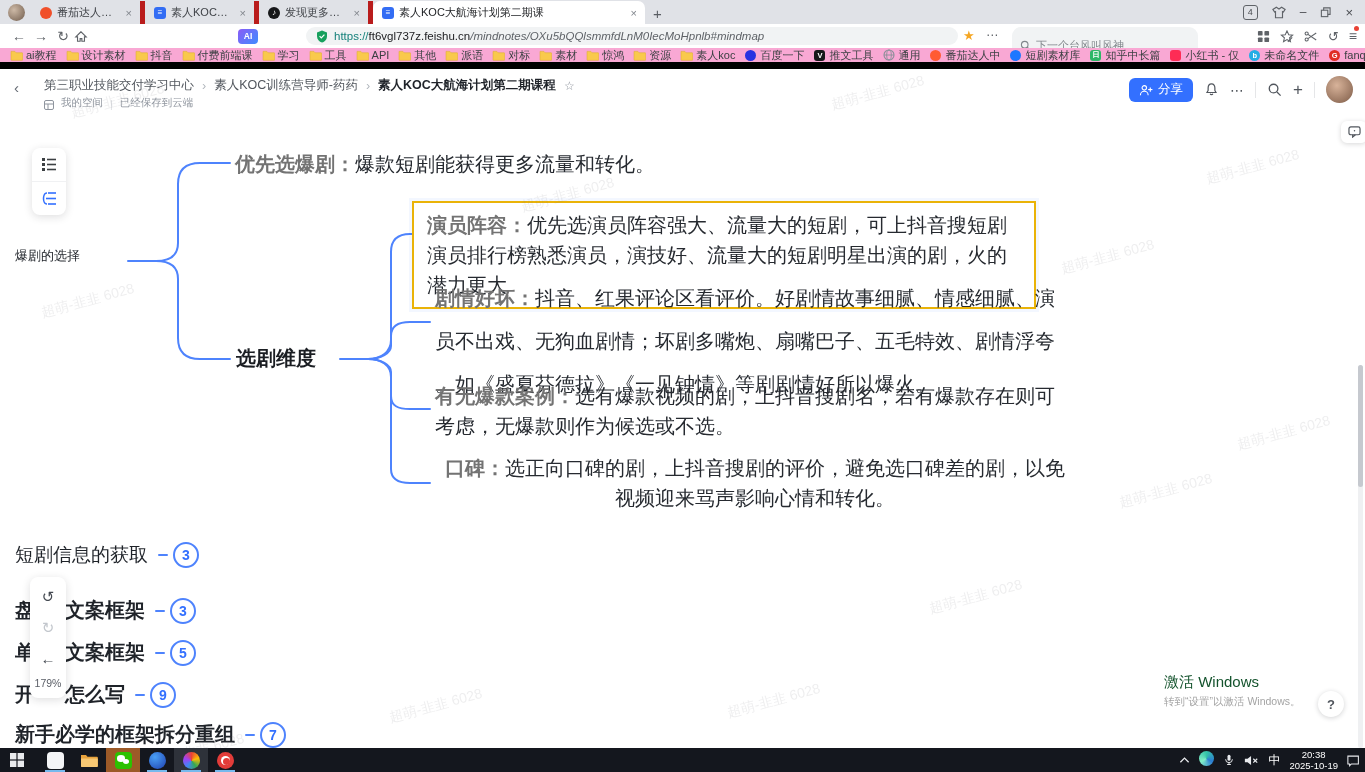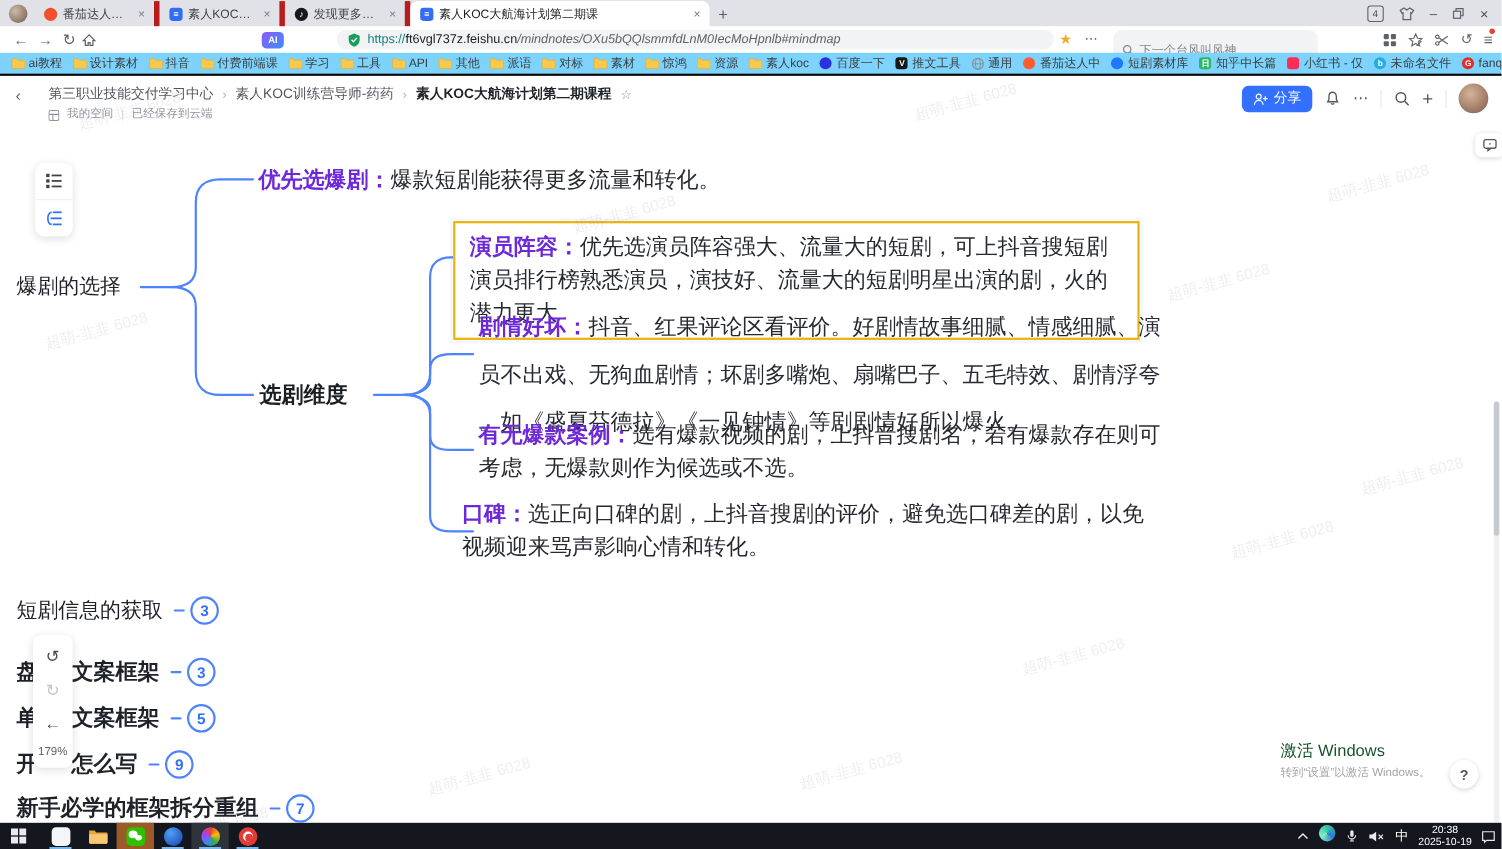--- a/index.html
+++ b/index.html
@@ -34,21 +34,21 @@
      color:#fff;font-size:8.5px;font-weight:bold;display:flex;align-items:center;justify-content:center;margin-left:142px;}
   .addr{position:absolute;left:306px;top:3px;width:652px;height:18px;background:#f1f3f4;border-radius:9px;
      display:flex;align-items:center;padding-left:10px;box-sizing:border-box;font-size:11.5px;}
   .addr .scheme{color:#15817b;} .addr .host{color:#202124;} .addr .path{color:#5f6368;font-style:italic;}
   .srch{position:absolute;left:1012px;top:3px;width:186px;height:36px;background:#f1f3f4;border-radius:9px;
      display:flex;align-items:center;gap:5px;padding-left:8px;box-sizing:border-box;font-size:11px;color:#80868b;}
   .tbright{position:absolute;right:8px;top:0;height:24px;display:flex;align-items:center;gap:10px;}
   .reddot{position:absolute;width:5px;height:5px;border-radius:50%;background:#e94235;right:-2px;top:-2px;}
 
   
-  .bmbar{position:absolute;left:0;top:48px;width:1365px;height:21px;background:#7dd3fc;border-bottom:2px solid #000000;
+  .bmbar{position:absolute;left:0;top:48px;width:1365px;height:21px;background:#f9a8d4;border-bottom:7px solid #000000;
      display:flex;align-items:center;padding-left:8px;box-sizing:border-box;overflow:hidden;white-space:nowrap;}
   .bm{display:inline-flex;align-items:center;gap:3px;margin-right:5px;font-size:11px;color:#3c4043;flex:0 0 auto;padding:1px 2px;}
   .bmi{display:inline-flex;width:13px;height:13px;align-items:center;justify-content:center;}
   .bmi .sq{width:11px;height:11px;border-radius:3px;display:inline-flex;align-items:center;justify-content:center;color:#fff;font-size:7.5px;font-weight:bold;}
   .bmi .ci{width:11px;height:11px;border-radius:50%;display:inline-flex;align-items:center;justify-content:center;color:#fff;font-size:7.5px;font-weight:bold;}
 
   
   .fheader{position:absolute;left:0;top:69px;width:1365px;height:43px;background:#fff;}
   .backchev{position:absolute;left:14px;top:10px;font-size:15px;color:#646a73;}
   .crumbs{position:absolute;left:44px;top:8px;font-size:12.5px;color:#51565d;display:flex;gap:8px;align-items:center;}
@@ -57,24 +57,24 @@
   .subrow .vd{color:#dcdee2;}
   .fright{position:absolute;right:12px;top:7px;display:flex;align-items:center;gap:11px;}
   .sharebtn{background:#3370ff;color:#fff;border-radius:6px;height:24px;padding:0 10px;display:flex;align-items:center;gap:5px;font-size:12.5px;}
   .hdivider{width:1px;height:16px;background:#e5e6e8;}
   .favatar{width:27px;height:27px;border-radius:50%;background:radial-gradient(circle at 40% 35%,#d8b39a,#7c5a46);}
 
   
   .canvas{position:absolute;left:0;top:112px;width:1365px;height:636px;background:#fff;overflow:hidden;}
   .mm-line{stroke:#4e83fd;stroke-width:2;fill:none;stroke-linecap:round;}
   .node{position:absolute;font-size:20px;line-height:30px;color:#262a30;letter-spacing:0;}
-  .node b{color:#6d28d9;margin-top:36px;}
+  .node b{color:#737373;margin-top:36px;}
   .selbox{position:absolute;left:412px;top:89px;width:624px;box-sizing:border-box;border:2px solid #eab308;border-radius:0;
      background:#fff;padding:7px 13px;box-shadow:0 0 0 3px rgba(51,112,255,.06);}
-  .rootnode{position:absolute;left:15px;top:135px;font-size:19px;color:#1f2329;text-align:right;}
+  .rootnode{position:absolute;left:15px;top:135px;font-size:13px;color:#1f2329;text-align:right;}
   .branchnode{position:absolute;left:236px;top:233px;font-size:20px;font-weight:700;color:#1b1e23;}
   .brow{position:absolute;display:flex;align-items:center;color:#1f2329;}
   .brow .gap30{display:inline-block;width:30px;}
   .brow .dash{width:10px;height:2px;background:#4e83fd;margin:0 5px 0 10px;border-radius:1px;}
   .badge{width:26px;height:26px;border-radius:50%;border:2px solid #4e83fd;box-sizing:border-box;background:#fff;
      color:#3370ff;font-size:14px;font-weight:700;display:flex;align-items:center;justify-content:center;}
   .cardtl{position:absolute;left:32px;top:36px;width:34px;background:#fff;border-radius:8px;
      box-shadow:0 2px 8px rgba(31,35,41,.15);display:flex;flex-direction:column;align-items:center;}
   .cardtl .cell{height:33px;display:flex;align-items:center;justify-content:center;width:100%;}
   .cardtl .dv{width:100%;height:1px;background:#f0f1f3;}
@@ -474,21 +474,21 @@
   </div>
 
   <div class="node" style="left:435px;top:165px;width:630px;line-height:43px;line-break:anywhere;">
     <b>剧情好坏：</b><span>抖音、红果评论区看评价。好剧情故事细腻、情感细腻、演员不出戏、无狗血剧情；坏剧多嘴炮、扇嘴巴子、五毛特效、剧情浮夸。如《盛夏芬德拉》《一见钟情》等剧剧情好所以爆火。</span>
   </div>
 
   <div class="node" style="left:435px;top:269px;width:630px;line-break:anywhere;">
     <b>有无爆款案例：</b><span>选有爆款视频的剧，上抖音搜剧名，若有爆款存在则可考虑，无爆款则作为候选或不选。</span>
   </div>
 
-  <div class="node" style="left:420px;top:341px;width:630px;line-break:anywhere;">
+  <div class="node" style="left:440px;top:341px;width:630px;line-break:anywhere;text-align:center;">
     <b>口碑：</b><span>选正向口碑的剧，上抖音搜剧的评价，避免选口碑差的剧，以免视频迎来骂声影响心情和转化。</span>
   </div>
 
   <div class="brow" style="left:15px;top:430px;font-size:19px;">
     <span>短剧信息的获取</span>
     <span class="dash"></span>
     <span class="badge">3</span>
   </div>
   <div class="brow" style="left:15px;top:485px;font-size:20px;font-weight:700;">
     <span>盘</span>

